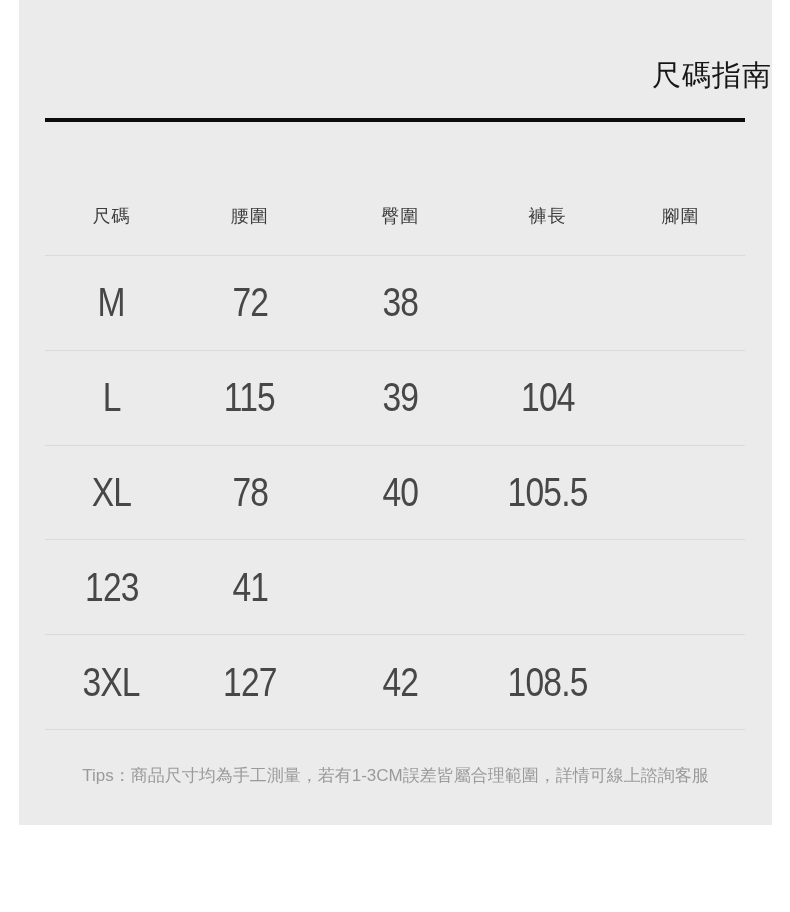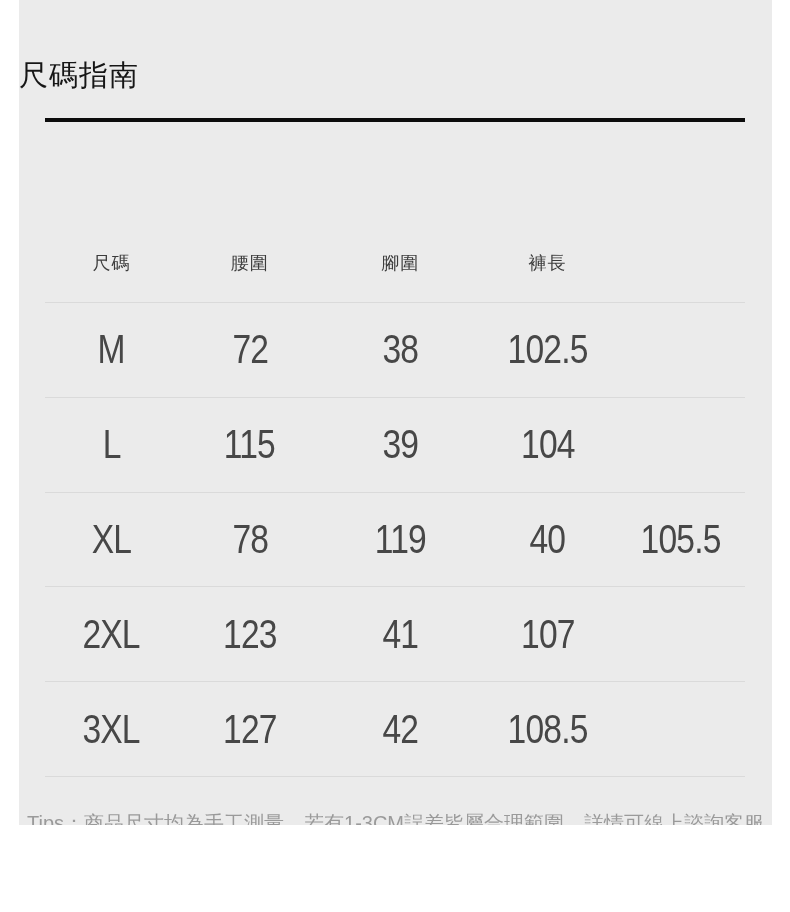--- a/index.html
+++ b/index.html
@@ -16,21 +16,21 @@
     margin-left: 19px;
     width: 753px;
     height: 825px;
     background: #ebebeb;
     overflow: hidden;
   }
   .page-title {
     padding-top: 58px;
     height: 92px;
     line-height: 34px;
-    text-align: left;
+    text-align: right;
     font-size: 29px;
     letter-spacing: 1px;
     font-weight: 500;
     color: #161616;
   }
   .title-divider {
     margin: 26px 0 0 26px;
     width: 700px;
     height: 4px;
     background: #0c0c0c;
@@ -38,21 +38,21 @@
   .size-table {
     margin-left: 26px;
     width: 700px;
   }
   .t-row {
     display: grid;
     grid-template-columns: 19% 20.5% 22.5% 19.6% 18.4%;
     border-bottom: 1px solid #dadada;
   }
   .t-row.header-row {
-    height: 181px;
+    height: 134px;
     align-items: end;
   }
   .hcell {
     text-align: center;
     font-size: 18px;
     letter-spacing: 1px;
     color: #3c3c3c;
     padding-bottom: 27px;
   }
   .t-row.data-row {
@@ -64,70 +64,67 @@
     display: inline-block;
     font-size: 40px;
     color: #474747;
     letter-spacing: -1px;
     transform: scaleX(0.84);
     white-space: nowrap;
   }
   .tips-note {
     margin-top: 36px;
     text-align: center;
-    font-size: 20px;
+    font-size: 17px;
     line-height: 20px;
     color: #9a9a9a;
   }
 </style>
 </head>
 <body>
 
 <div class="panel">
 
   <div class="page-title">尺碼指南</div>
 
   <div class="title-divider"></div>
 
   <div class="size-table">
 
     <div class="t-row header-row">
       <div class="hcell">尺碼</div>
       <div class="hcell">腰圍</div>
+      <div class="hcell">臀圍</div>
+      <div class="hcell">褲長</div>
       <div class="hcell">腳圍</div>
-      <div class="hcell">褲長</div>
     </div>
 
     <div class="t-row data-row">
       <div class="cell"><span class="num">M</span></div>
       <div class="cell"><span class="num">72</span></div>
       <div class="cell"><span class="num">38</span></div>
-      <div class="cell"><span class="num">102.5</span></div>
     </div>
 
     <div class="t-row data-row">
       <div class="cell"><span class="num">L</span></div>
       <div class="cell"><span class="num">115</span></div>
       <div class="cell"><span class="num">39</span></div>
       <div class="cell"><span class="num">104</span></div>
     </div>
 
     <div class="t-row data-row">
       <div class="cell"><span class="num">XL</span></div>
       <div class="cell"><span class="num">78</span></div>
-      <div class="cell"><span class="num">119</span></div>
       <div class="cell"><span class="num">40</span></div>
       <div class="cell"><span class="num">105.5</span></div>
     </div>
 
     <div class="t-row data-row">
-      <div class="cell"><span class="num">2XL</span></div>
       <div class="cell"><span class="num">123</span></div>
       <div class="cell"><span class="num">41</span></div>
-      <div class="cell"><span class="num">107</span></div>
     </div>
 
     <div class="t-row data-row">
       <div class="cell"><span class="num">3XL</span></div>
       <div class="cell"><span class="num">127</span></div>
       <div class="cell"><span class="num">42</span></div>
       <div class="cell"><span class="num">108.5</span></div>
     </div>
 
   </div>

